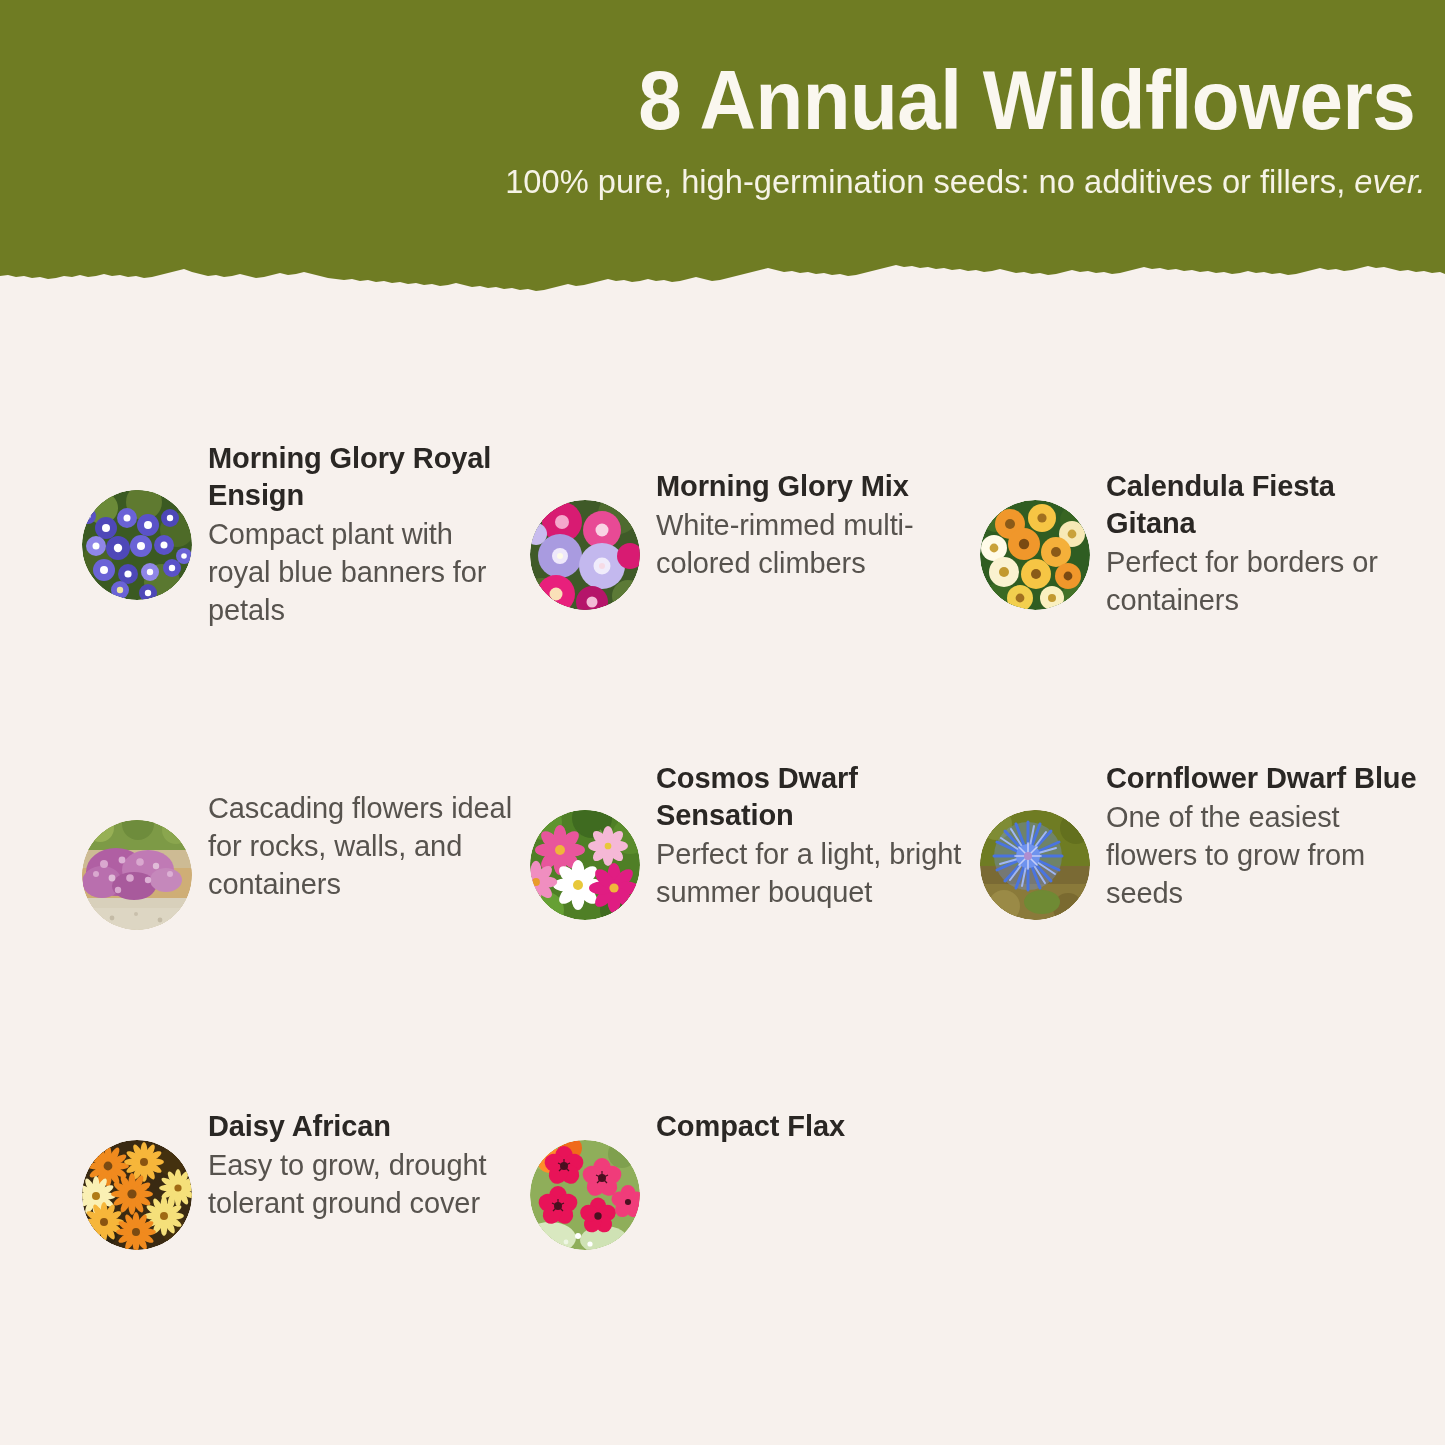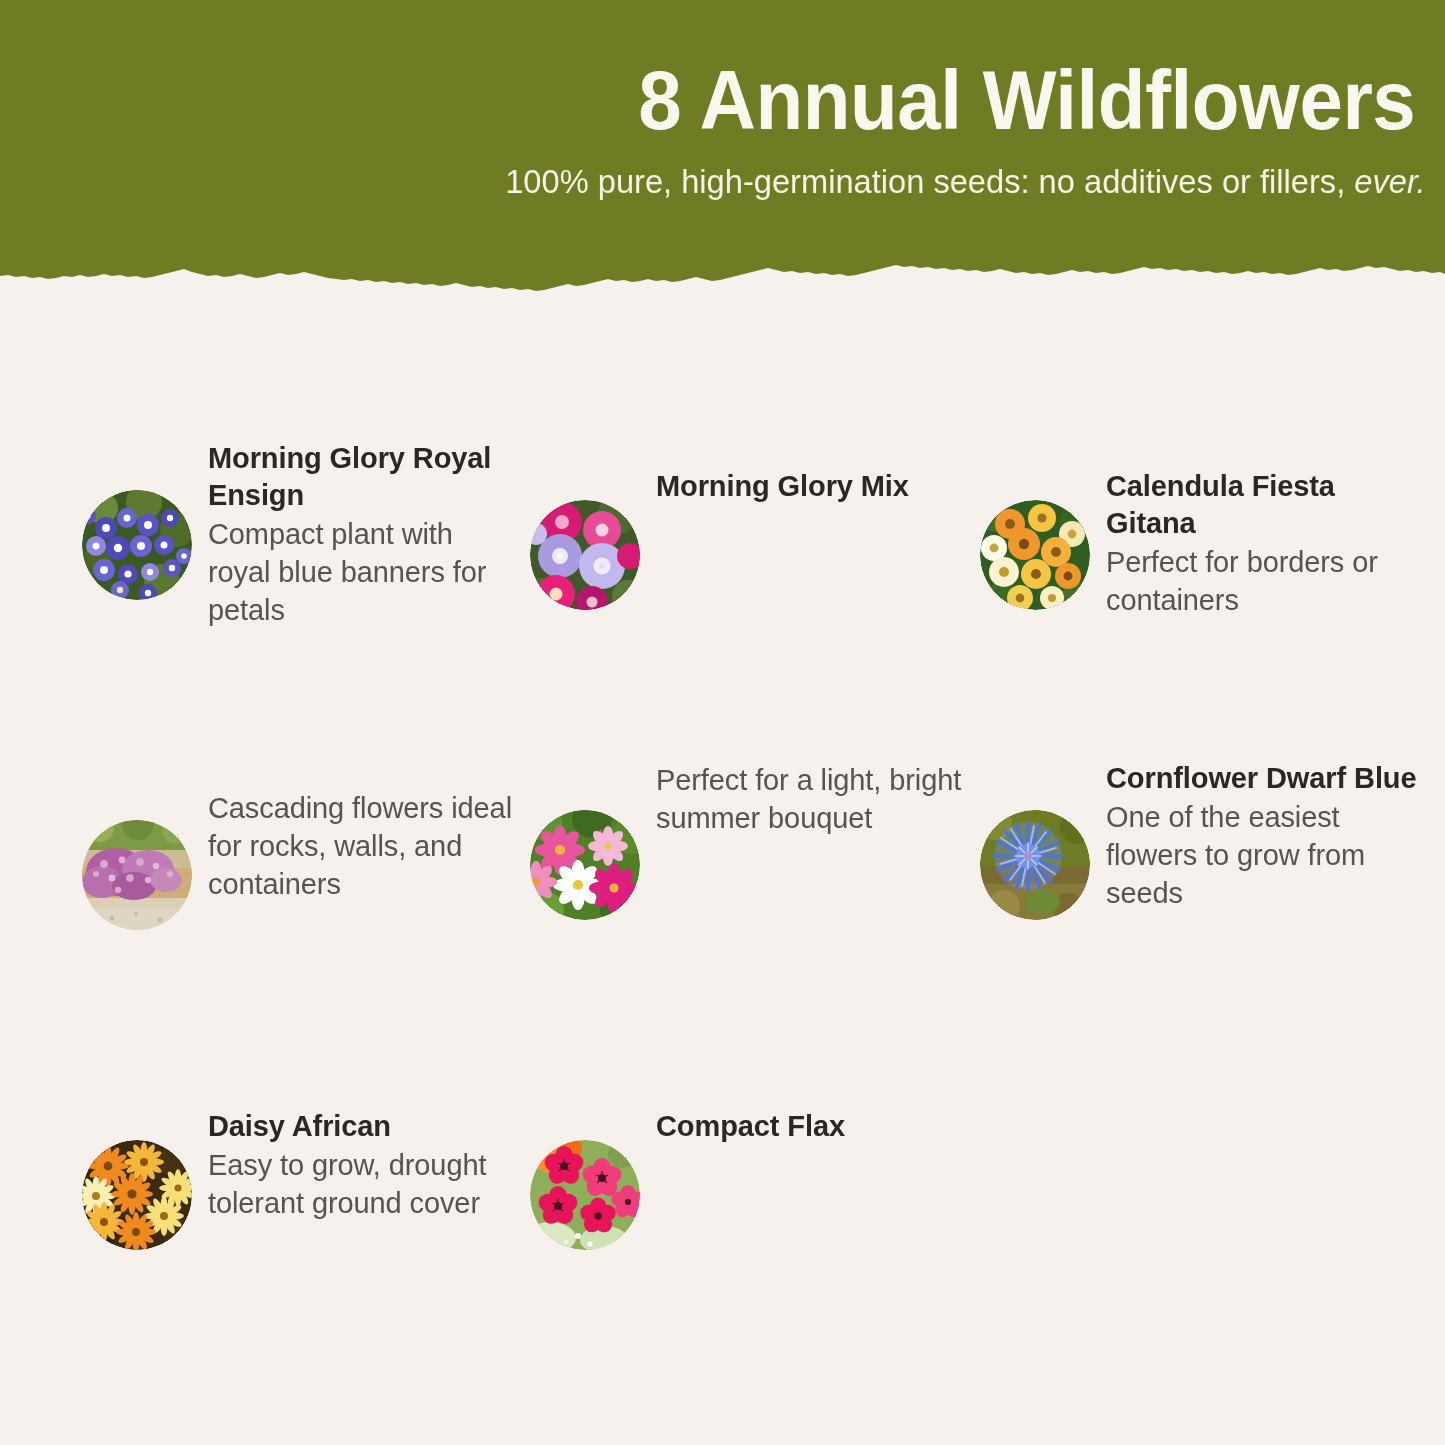--- a/index.html
+++ b/index.html
@@ -290,20 +290,21 @@
                 <circle cx="26" cy="94" r="6.5" fill="#fae0b8"></circle>
               <circle cx="62" cy="102" r="16" fill="#b5156a"></circle>
                 <circle cx="62" cy="102" r="5.5" fill="#f2bcd6"></circle>
               <circle cx="100" cy="56" r="13" fill="#d81b72"></circle>
               <circle cx="6" cy="34" r="11" fill="#c8bcee"></circle>
             </g>
           </svg>
         </div>
         <div class="card-body">
           <div class="card-title">Morning Glory Mix</div>
+          <div class="card-desc">White-rimmed multi-colored climbers</div>
         </div>
       </div>
 
       <div class="card align-mid col-3 pad-3">
         <div class="card-media">
           <svg class="thumb" viewBox="0 0 110 110">
             <defs>
                 <clipPath id="c3">
                   <circle cx="55" cy="55" r="55"></circle>
                 </clipPath>
@@ -552,20 +553,21 @@
                   </g>
                 <g transform="rotate(315)">
                     <use href="#petal8"></use>
                   </g>
                 <circle r="4.2" fill="#e8c83a"></circle>
               </g>
             </g>
           </svg>
         </div>
         <div class="card-body">
+          <div class="card-title">Cosmos Dwarf Sensation</div>
           <div class="card-desc">Perfect for a light, bright summer bouquet</div>
         </div>
       </div>
 
       <div class="card align-top col-3 pad-1">
         <div class="card-media">
           <svg class="thumb" viewBox="0 0 110 110">
             <defs>
                 <clipPath id="c6">
                   <circle cx="55" cy="55" r="55"></circle>

